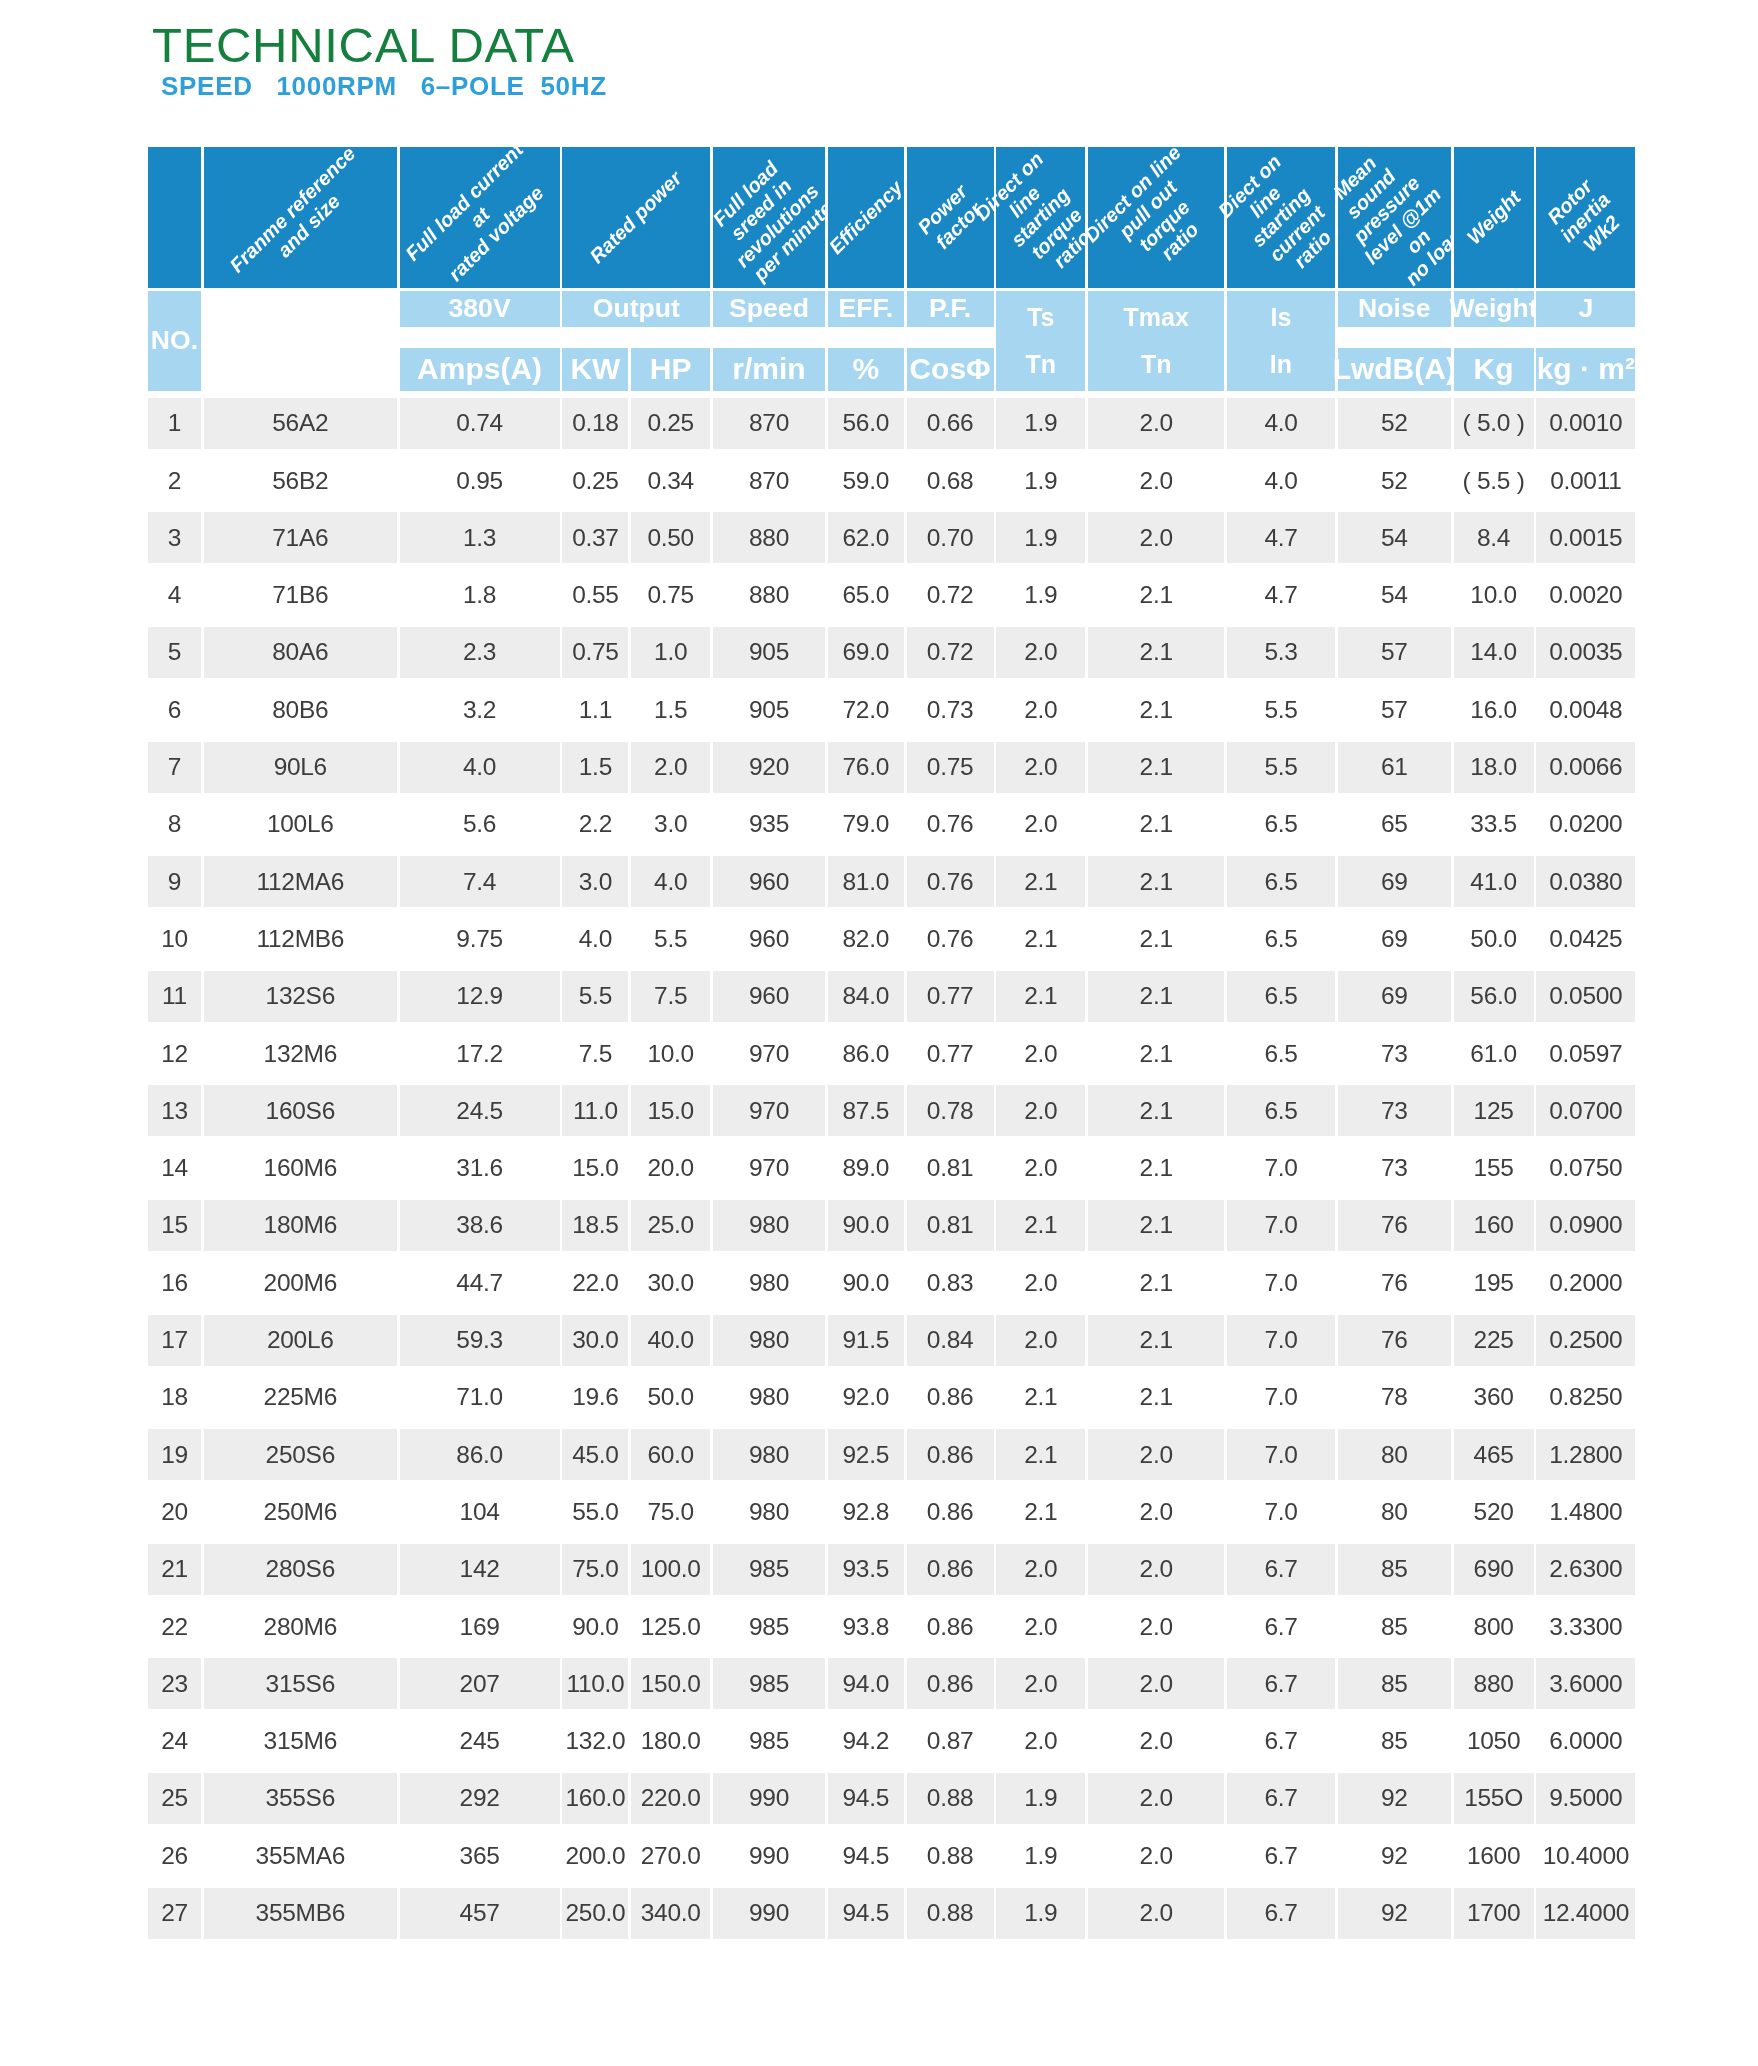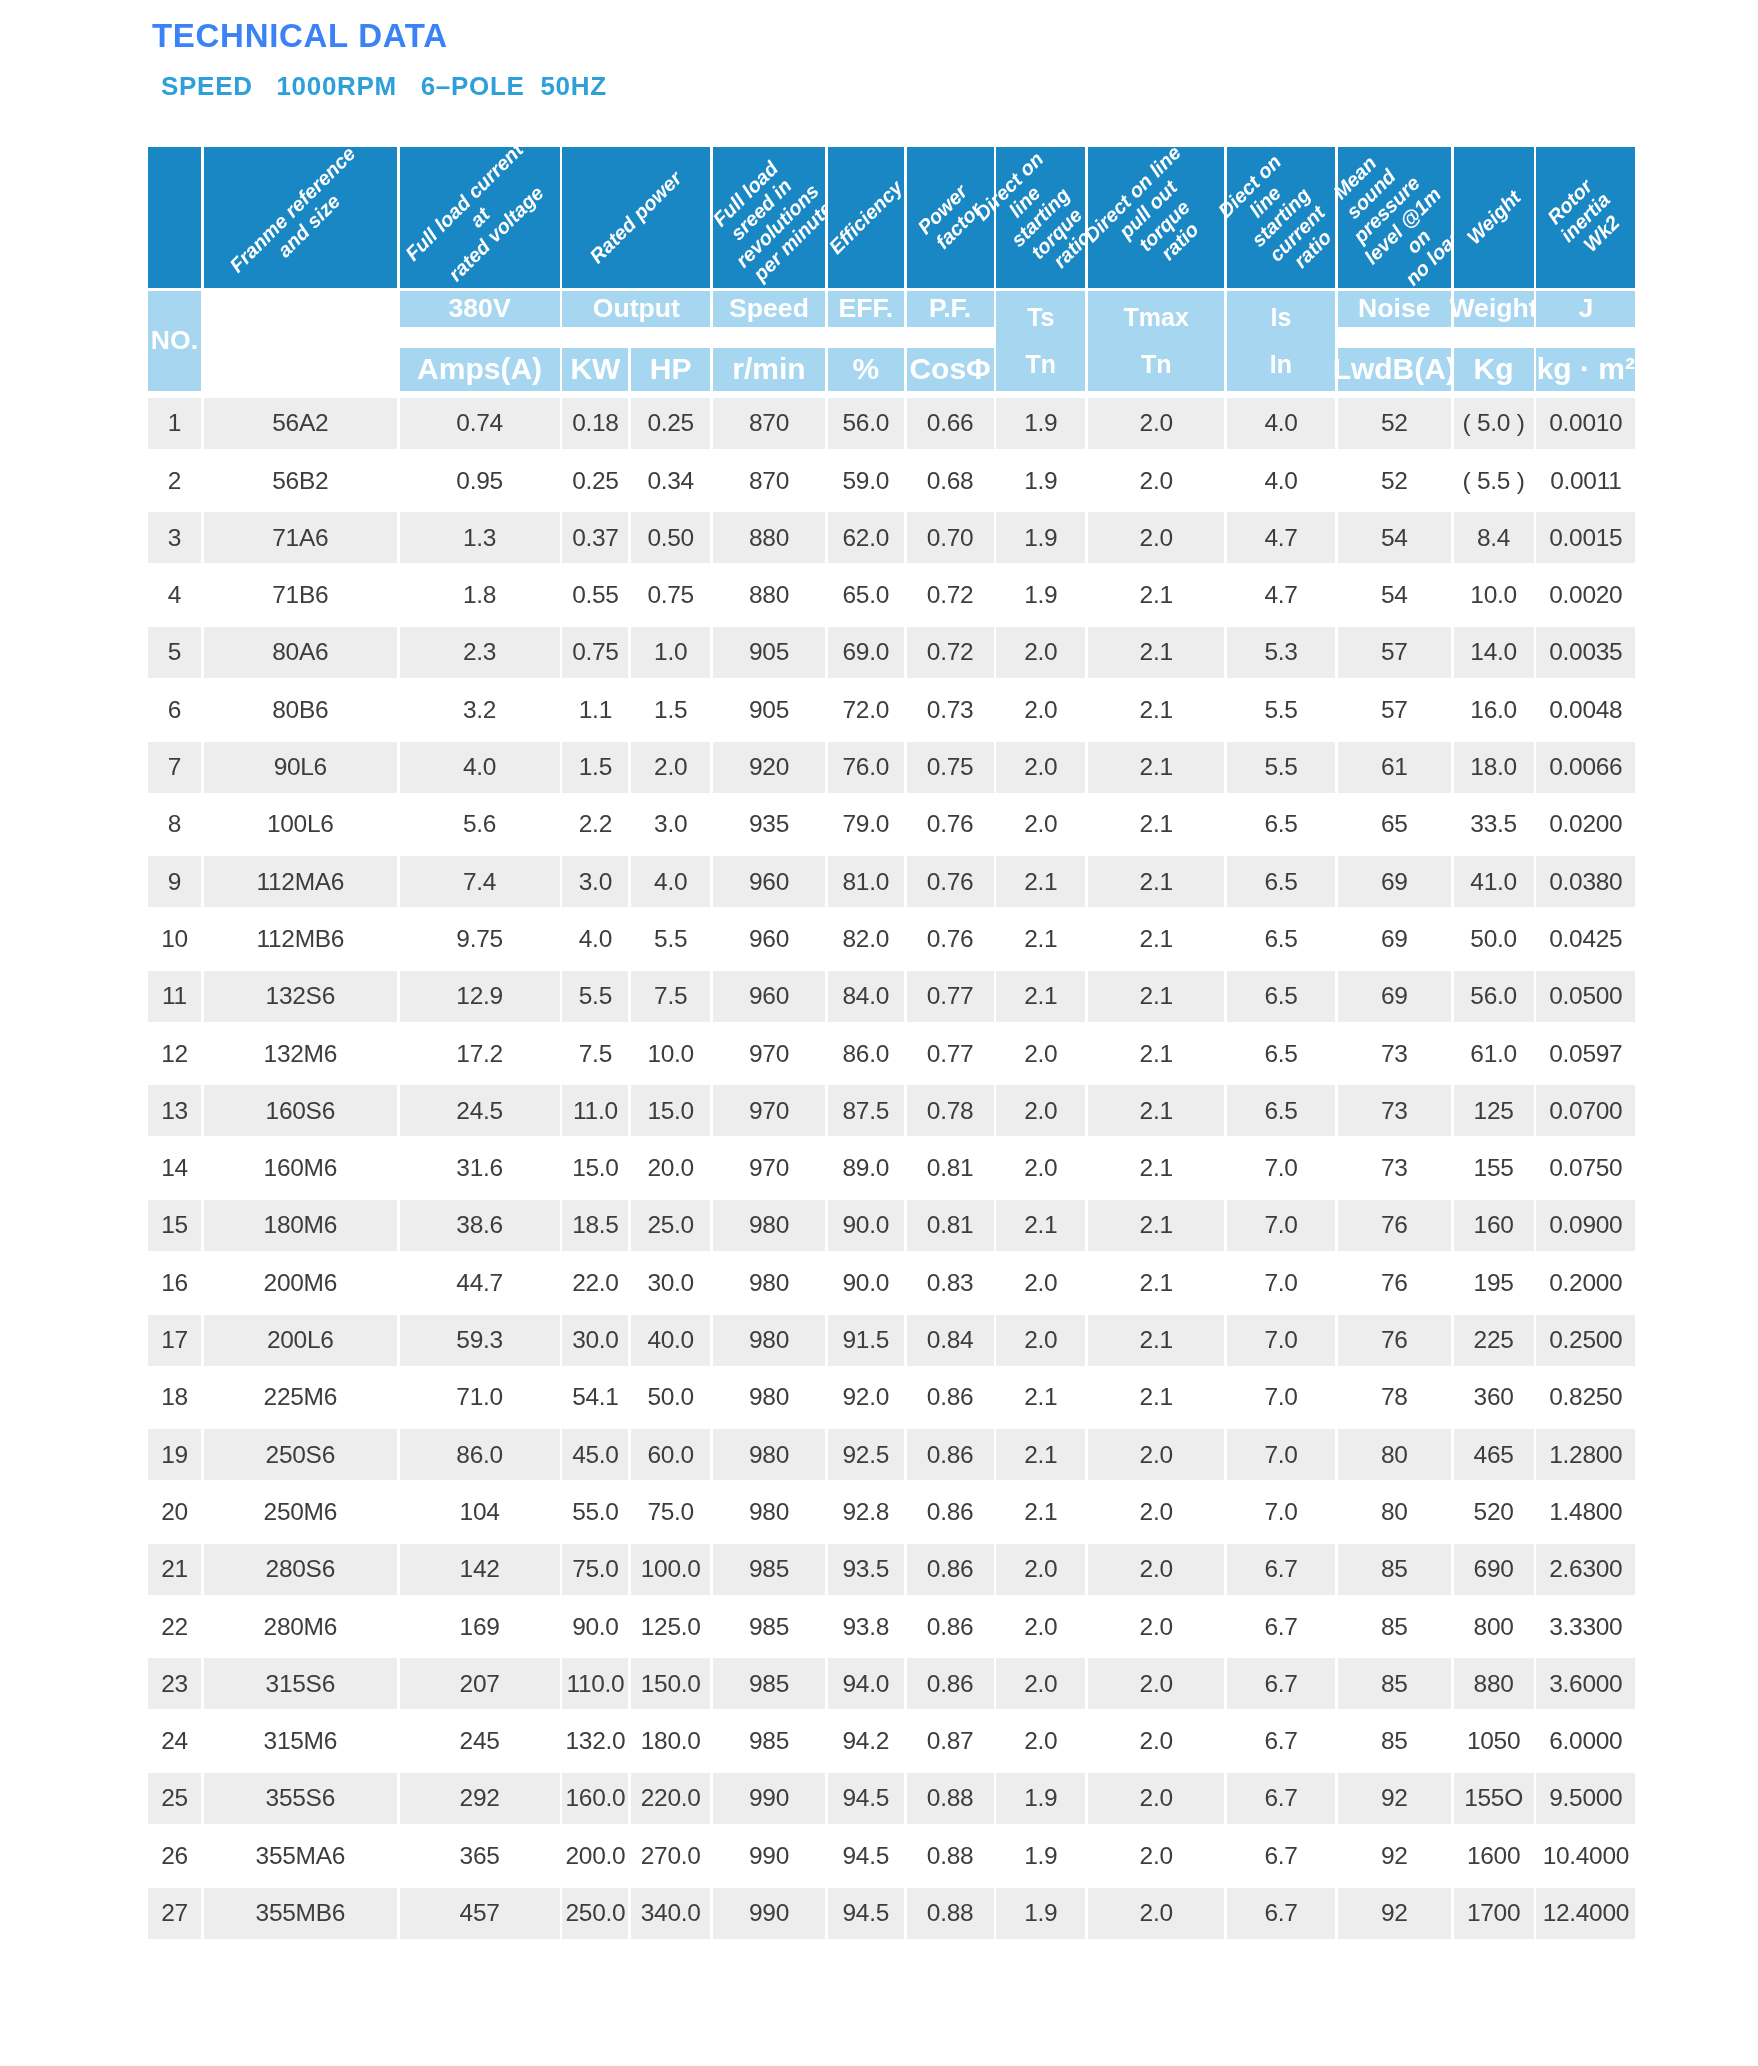--- a/index.html
+++ b/index.html
@@ -3,22 +3,22 @@
 <meta charset="utf-8">
 <style>
   html,body{margin:0;padding:0;background:#ffffff;}
   body{
     width:1758px;height:2066px;position:relative;
     font-family:"Liberation Sans", sans-serif;
     -webkit-font-smoothing:antialiased;
   }
   .page-title{
     position:absolute;left:152px;top:17px;
-    font-size:33px;font-weight:700;letter-spacing:0.7px;
-    color:#3b82f6;
+    font-size:49px;font-weight:400;letter-spacing:0.7px;
+    color:#15803d;
   }
   .page-subtitle{
     position:absolute;left:161px;top:71px;
     font-size:26px;font-weight:700;letter-spacing:0.7px;
     color:#2e9fd9;white-space:pre;
   }
   .datatable{position:absolute;left:148px;top:147px;width:1487px;}
   .grid-cols{
     display:grid;
     grid-template-columns:53px 193px 160px 66px 79px 112px 76px 87px 89px 136px 108px 113px 80px 99px;
@@ -437,21 +437,21 @@
         <div class="cell">2.1</div>
         <div class="cell">7.0</div>
         <div class="cell">76</div>
         <div class="cell">225</div>
         <div class="cell">0.2500</div>
       </div>
       <div class="grid-cols row">
         <div class="cell">18</div>
         <div class="cell">225M6</div>
         <div class="cell">71.0</div>
-        <div class="cell">54.1</div>
+        <div class="cell">19.6</div>
         <div class="cell">50.0</div>
         <div class="cell">980</div>
         <div class="cell">92.0</div>
         <div class="cell">0.86</div>
         <div class="cell">2.1</div>
         <div class="cell">2.1</div>
         <div class="cell">7.0</div>
         <div class="cell">78</div>
         <div class="cell">360</div>
         <div class="cell">0.8250</div>

